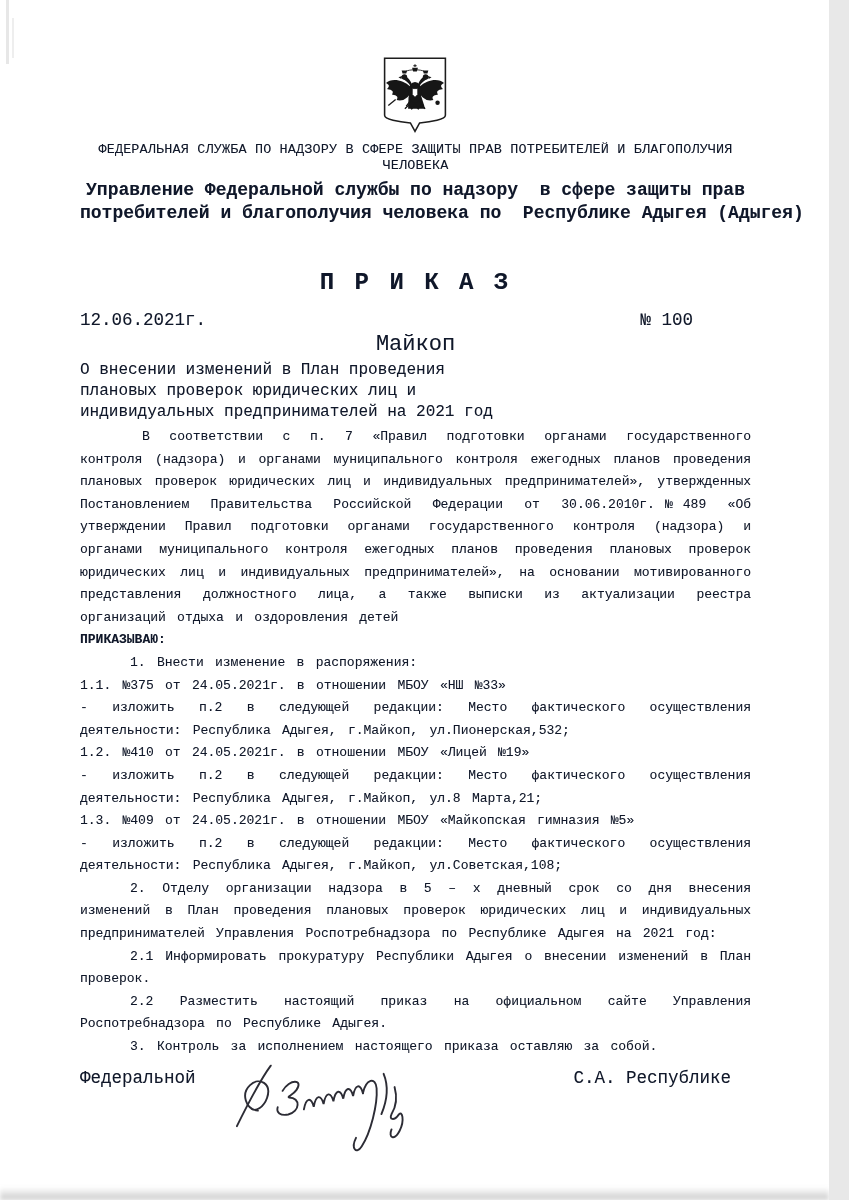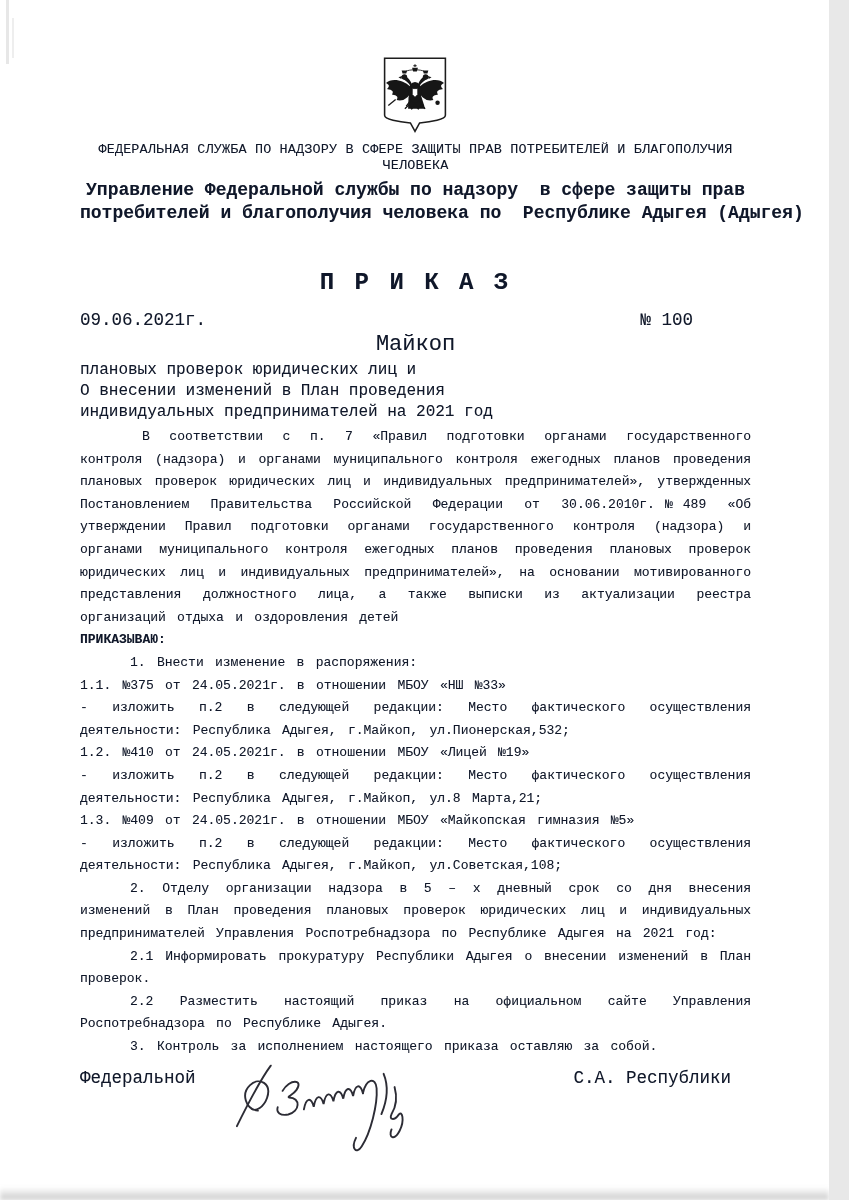--- a/index.html
+++ b/index.html
@@ -94,29 +94,29 @@
     </div>
 
     <div class="org-lines">
       <div>Управление Федеральной службы по надзору  в сфере защиты прав</div>
       <div>потребителей и благополучия человека по  Республике Адыгея (Адыгея)</div>
     </div>
 
     <div class="order-title">П Р И К А З</div>
 
     <div class="date-row">
-      <span>09.06.2021г.</span>
+      <span>12.06.2021г.</span>
       <span class="num">№ 100</span>
     </div>
 
     <div class="city">Майкоп</div>
 
     <div class="subject">
+      <div>О внесении изменений в План проведения</div>
       <div>плановых проверок юридических лиц и</div>
-      <div>О внесении изменений в План проведения</div>
       <div>индивидуальных предпринимателей на 2021 год</div>
     </div>
 
     <div class="body-text">
       <p class="jst ind-lg">В соответствии с п. 7 «Правил подготовки органами государственного контроля (надзора) и органами муниципального контроля ежегодных планов проведения плановых проверок юридических лиц и индивидуальных предпринимателей», утвержденных Постановлением Правительства Российской Федерации от 30.06.2010г.№489 «Об утверждении Правил подготовки органами государственного контроля (надзора) и органами муниципального контроля ежегодных планов проведения плановых проверок юридических лиц и индивидуальных предпринимателей», на основании мотивированного представления должностного лица, а также выписки из актуализации реестра организаций отдыха и оздоровления детей</p>
       <p class="bold">ПРИКАЗЫВАЮ:</p>
       <p class="ind-sm">1. Внести изменение в распоряжения:</p>
       <p>1.1. №375  от 24.05.2021г. в отношении МБОУ «НШ №33»</p>
       <p class="jst">- изложить п.2 в следующей редакции: Место фактического осуществления деятельности: Республика Адыгея, г.Майкоп, ул.Пионерская,532;</p>
       <p>1.2. №410 от 24.05.2021г. в отношении МБОУ «Лицей №19»</p>
@@ -135,18 +135,18 @@
         <g fill="none" stroke="#2c2c35" stroke-width="1.9" stroke-linecap="round" transform="rotate(-4 125 55)">
           <path d="M30,50 C18,48 14,32 24,24 C34,16 46,24 40,38 C36,47 28,51 24,48"></path>
           <path d="M8,64 C22,40 34,20 46,6"></path>
           <path d="M56,32 C64,20 78,22 70,32 C66,37 60,38 62,39 C74,40 72,54 60,56 C52,57 48,53 50,48"></path>
           <path d="M76,52 C79,40 84,40 86,50 C89,38 94,38 96,48 C99,36 104,36 106,46 C109,34 114,34 116,44 C119,32 124,32 126,42 C129,30 134,30 136,40"></path>
           <path d="M136,40 C140,26 150,24 150,36 C150,52 141,80 131,93 C125,101 120,94 126,84"></path>
           <path d="M158,22 C162,34 160,48 153,62"></path>
           <path d="M168,36 C170,46 168,56 163,63 C160,68 165,70 170,64 C174,59 176,70 170,80 C164,90 158,86 162,78"></path>
         </g>
       </svg>
-      <span class="sig-name">С.А. Республики</span>
+      <span class="sig-name">С.А. Республике</span>
     </div>
   </div>
 
   <div class="bottom-shadow"></div>
 </div>
 
 </body></html>

